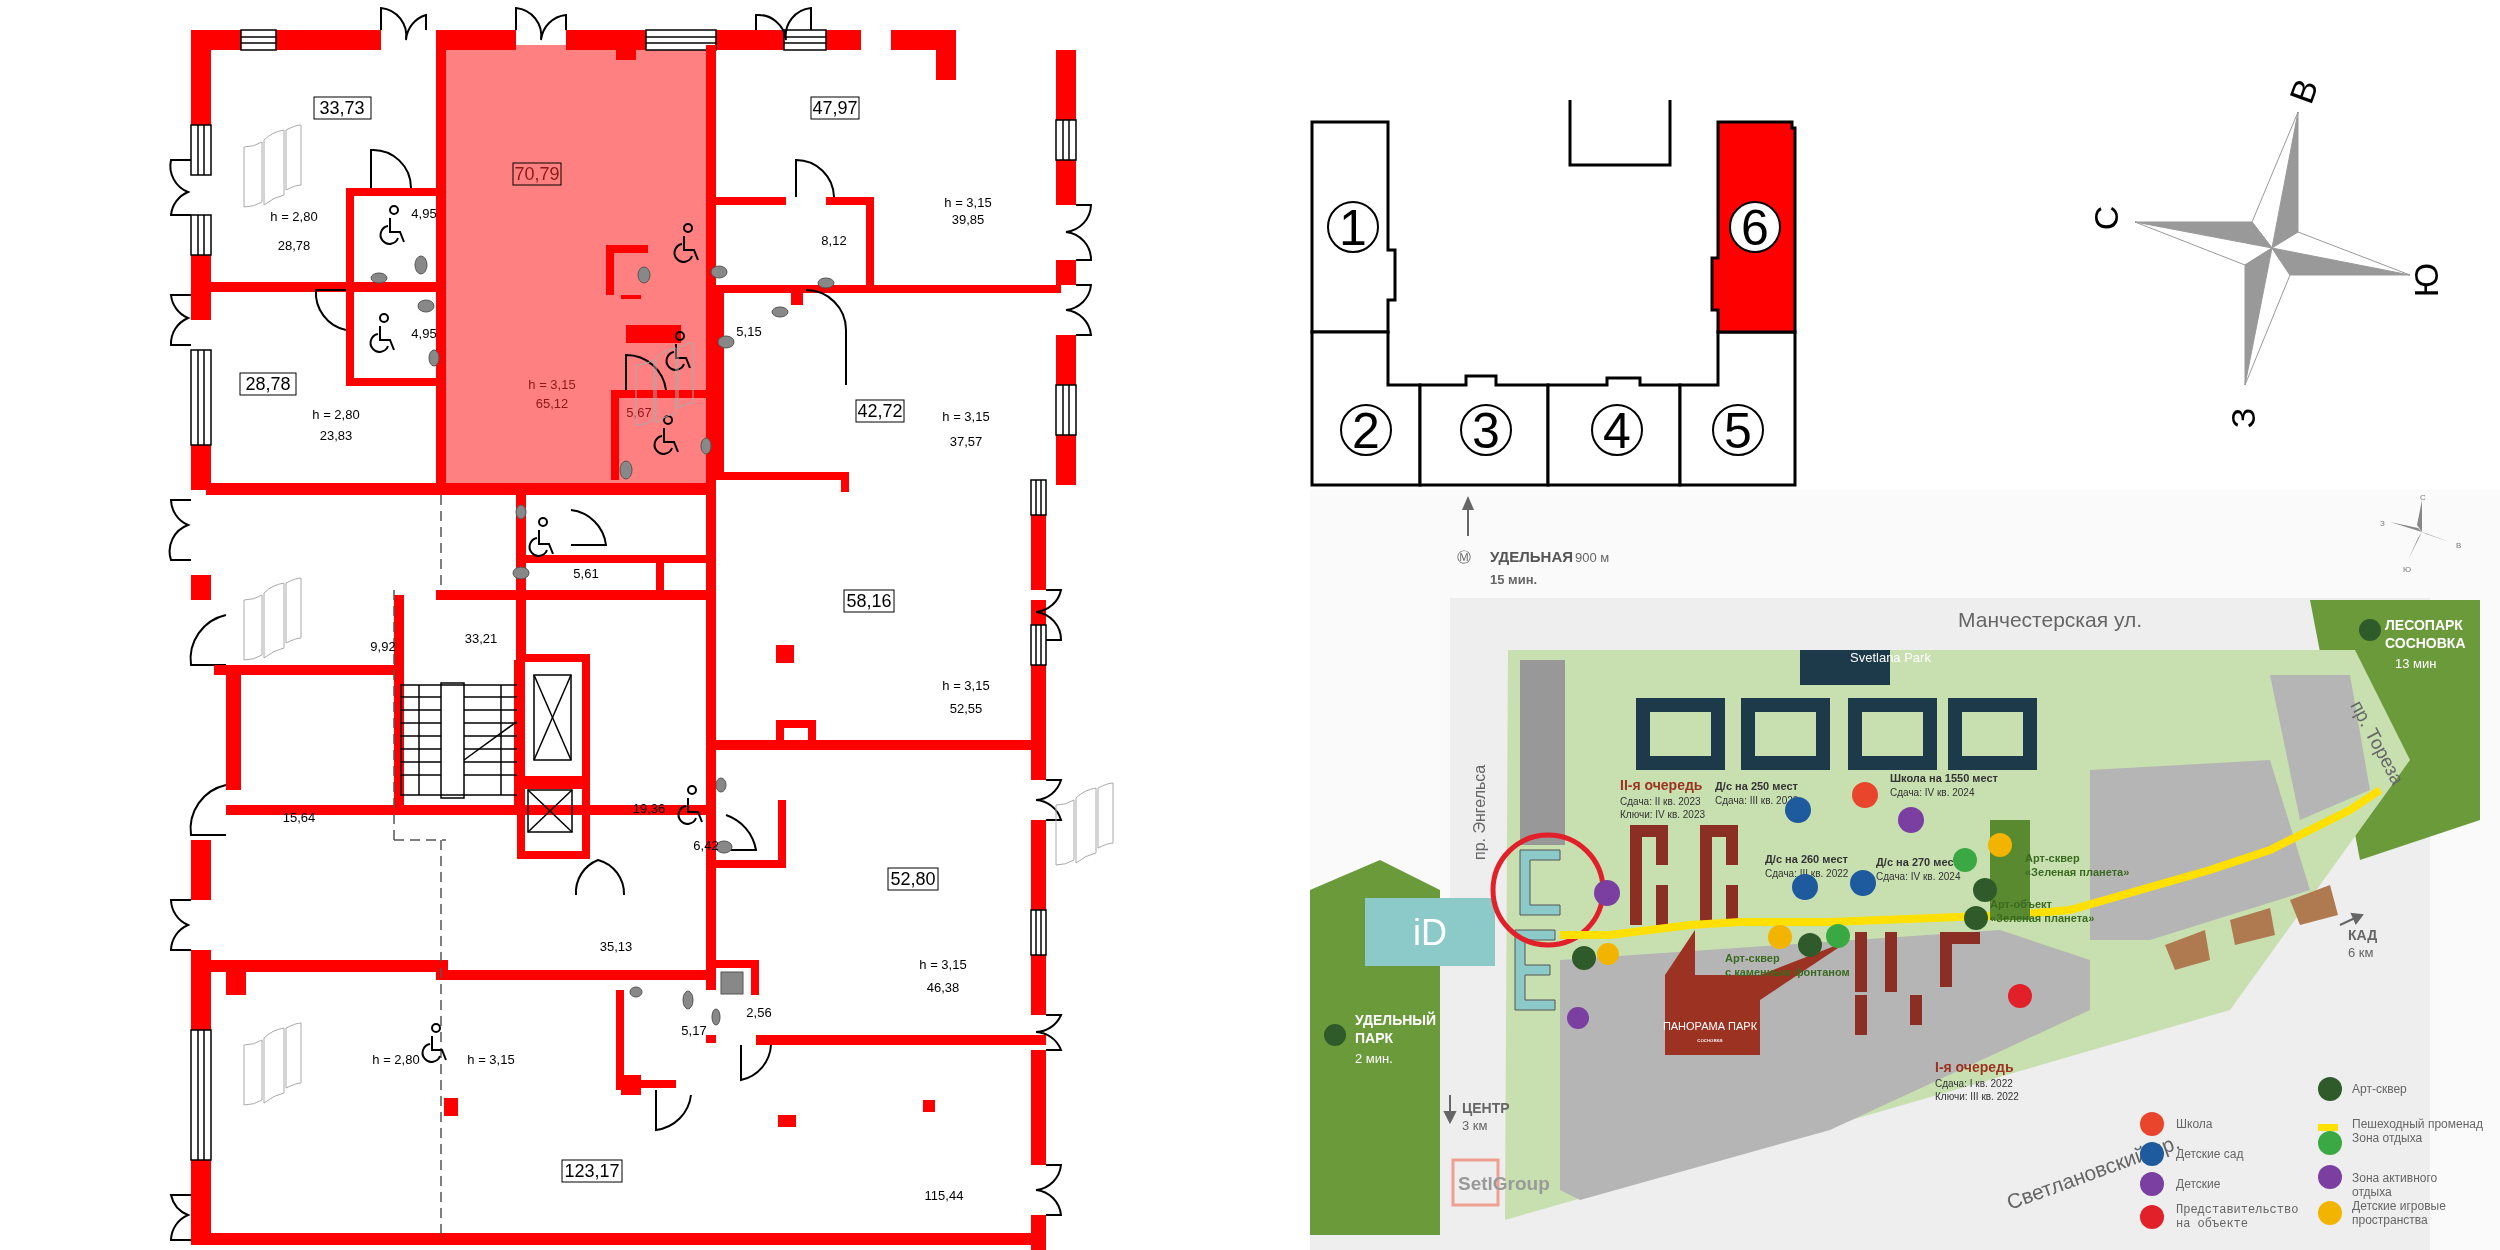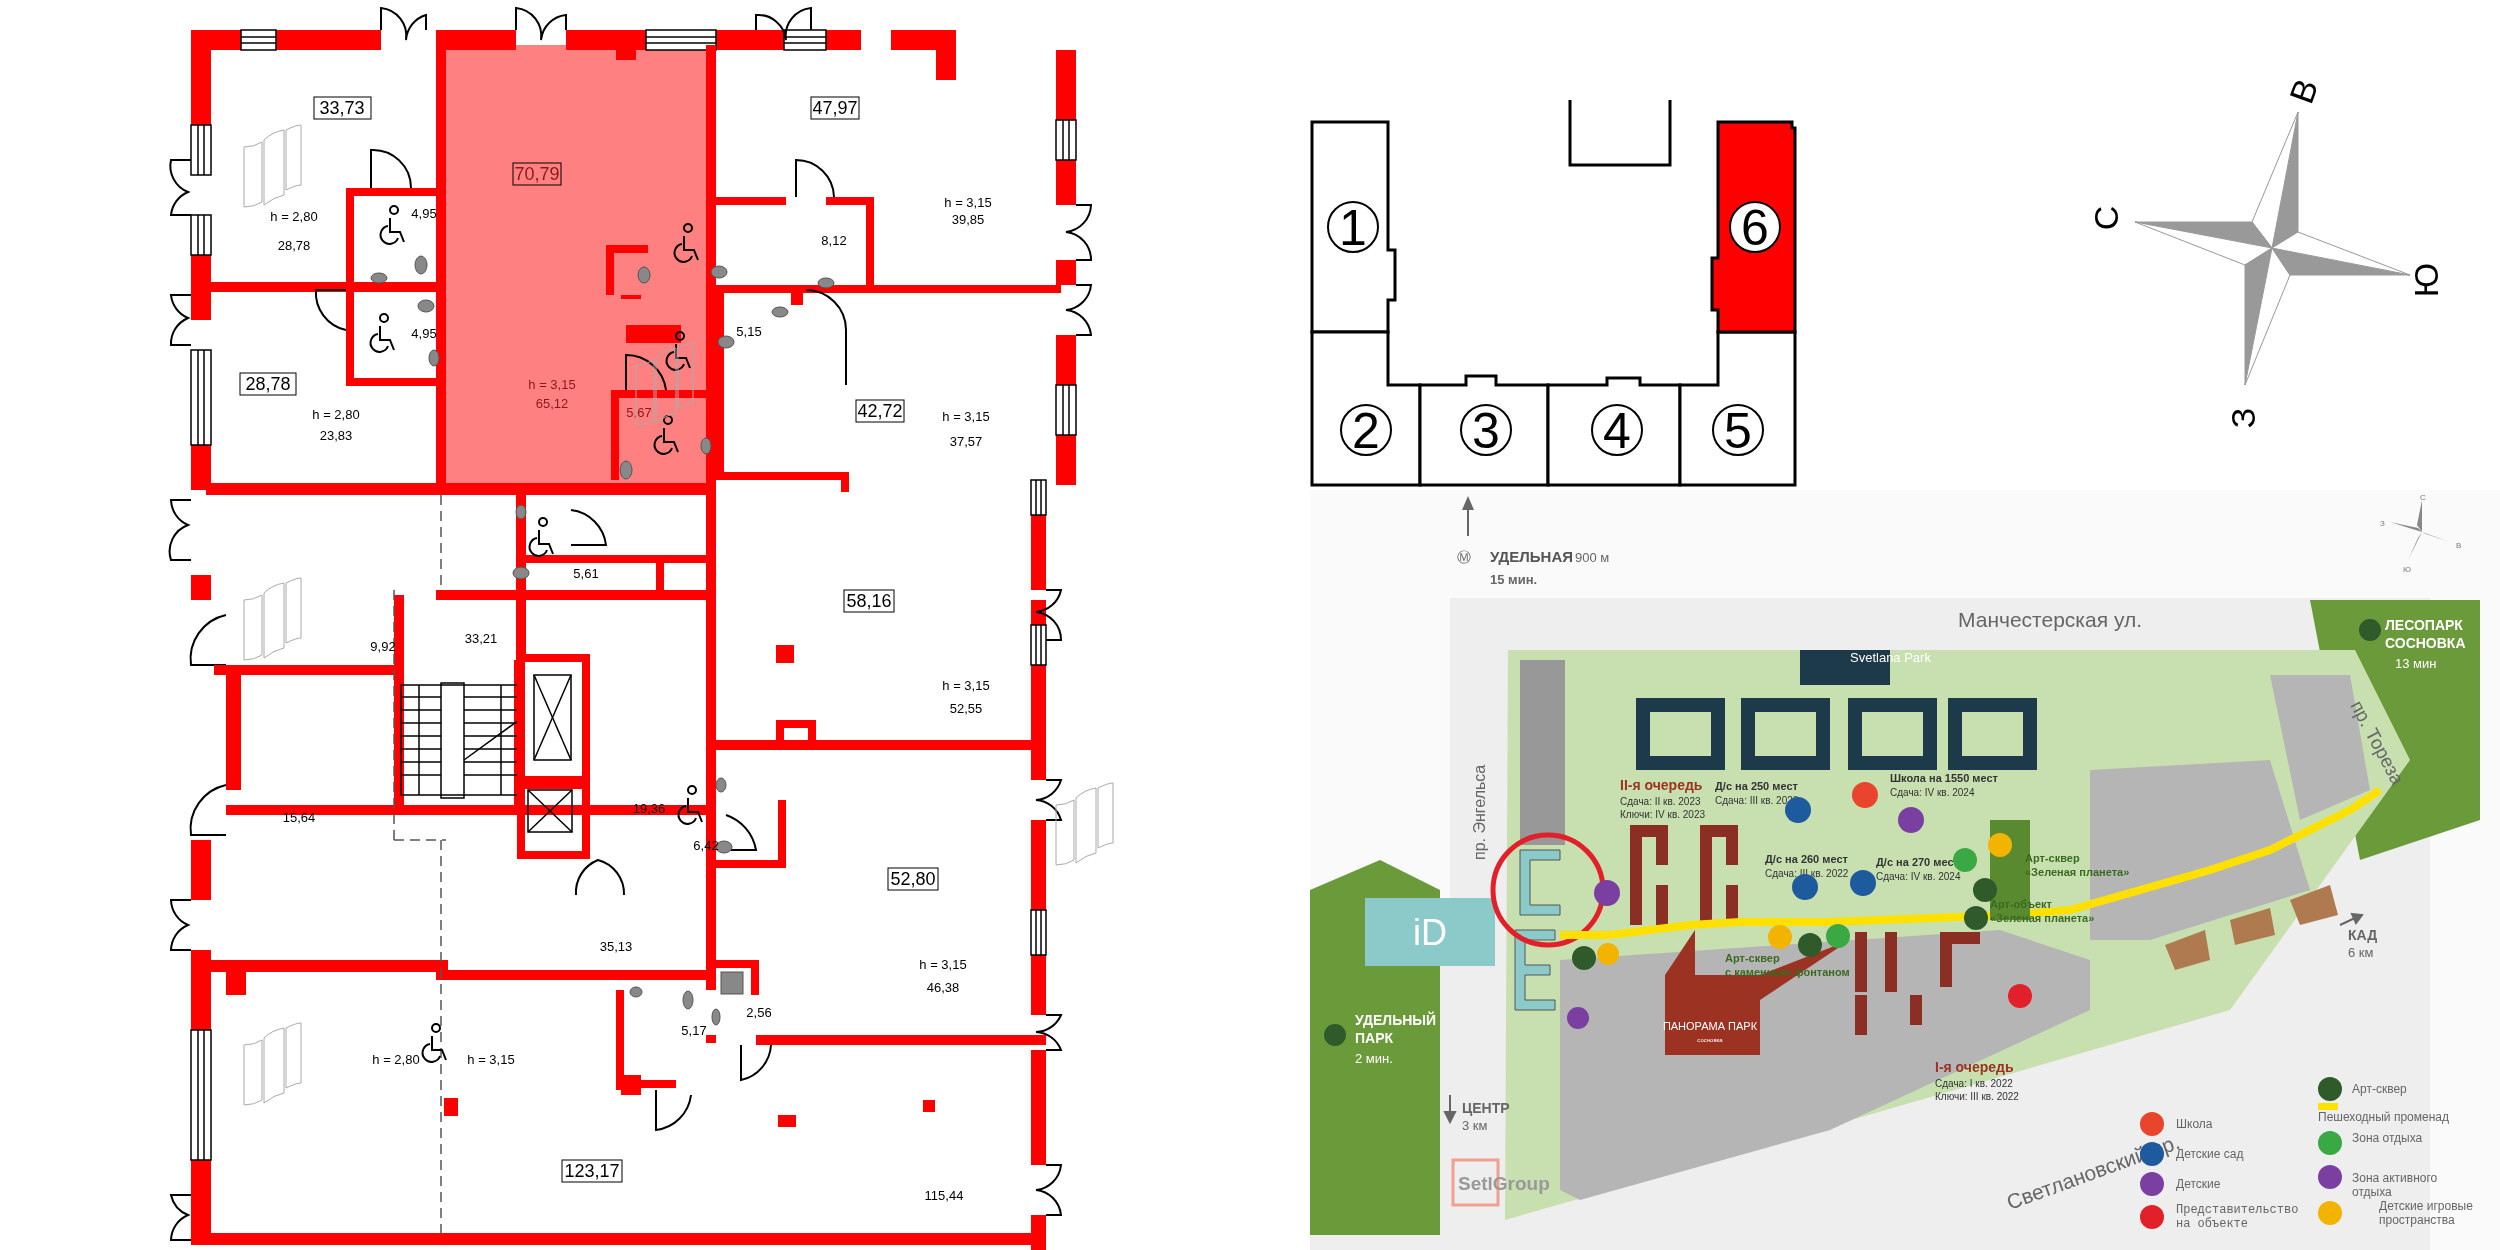--- a/index.html
+++ b/index.html
@@ -588,32 +588,32 @@
         <span style="width:24px;height:24px;border-radius:50%;background:#e1202a;display:inline-block;margin-right:12px;flex:none;"></span>
         <span style="white-space:pre-line;line-height:14px;font-family:Liberation Mono, monospace;">Представительство
 на объекте</span>
       </div>
   </div>
   <div style="position:absolute;left:178px;top:10px;width:180px;">
     <div style="display:flex;align-items:center;height:28px;">
         <span style="width:24px;height:24px;border-radius:50%;background:#2f5a2a;display:inline-block;margin-right:10px;"></span>
         <span>Арт-сквер</span>
       </div>
-    <div style="display:flex;align-items:flex-start;height:28px;flex-direction:column;">
+    <div style="display:flex;align-items:flex-end;height:28px;">
         <span style="width:20px;height:7px;background:#ffe000;display:inline-block;margin-right:14px;"></span>
         <span>Пешеходный променад</span>
       </div>
     <div style="display:flex;height:28px;">
         <span style="width:24px;height:24px;border-radius:50%;background:#3aa843;display:inline-block;margin-right:10px;"></span>
         <span>Зона отдыха</span>
       </div>
     <div style="display:flex;align-items:center;height:36px;">
         <span style="width:24px;height:24px;border-radius:50%;background:#7a3fa0;display:inline-block;margin-right:10px;flex:none;"></span>
         <span style="white-space:pre-line;line-height:14px;margin-top:16px;">Зона активного
 отдыха</span>
       </div>
-    <div style="display:flex;align-items:center;height:36px;gap:27px;">
+    <div style="display:flex;align-items:center;height:36px;">
         <span style="width:24px;height:24px;border-radius:50%;background:#f3b400;display:inline-block;margin-right:10px;flex:none;"></span>
         <span style="white-space:pre-line;line-height:14px;">Детские игровые
 пространства</span>
       </div>
   </div>
 </div>
 
 </body></html>

